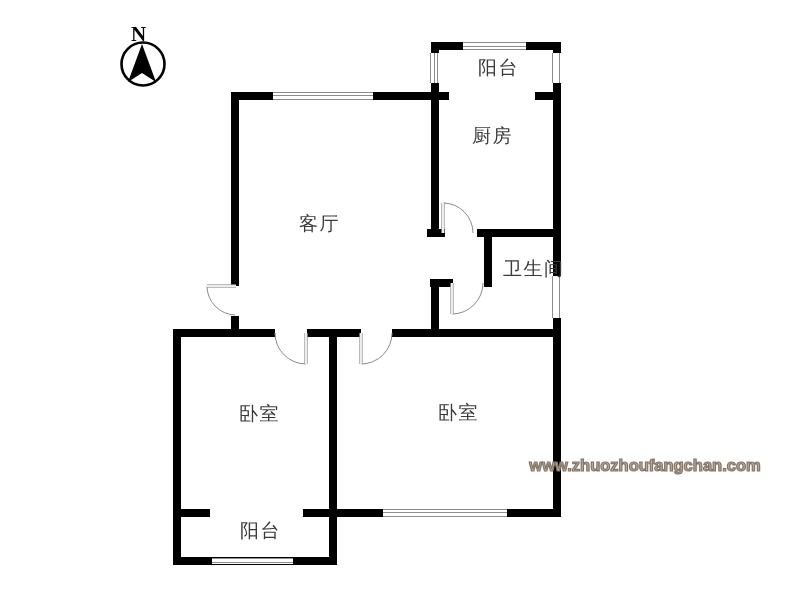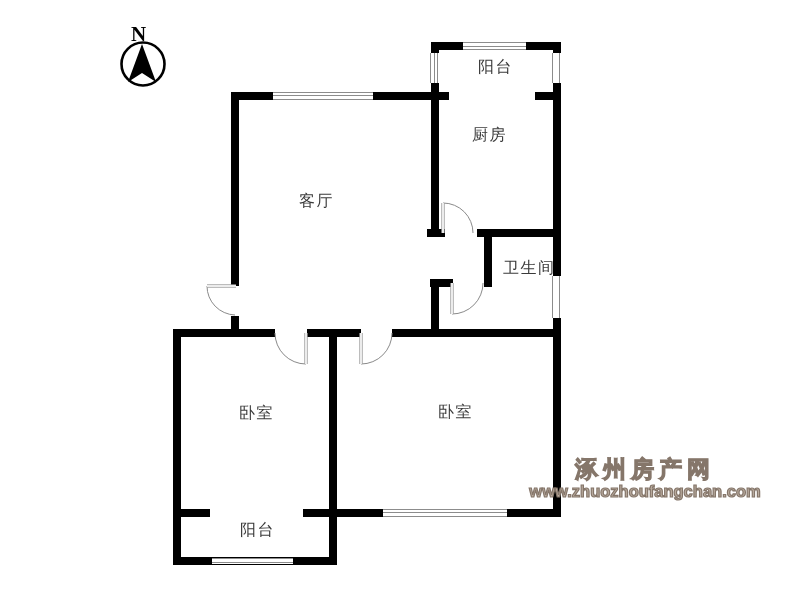--- a/index.html
+++ b/index.html
@@ -3,21 +3,21 @@
 <meta charset="utf-8">
 <style>
   html,body{margin:0;padding:0;background:#fff;}
   #plan{position:relative;width:800px;height:600px;background:#fff;overflow:hidden;
         font-family:"Liberation Sans",sans-serif;}
   .wall{position:absolute;background:var(--wall,#000);}
   .win-h{position:absolute;background-color:#fff;
     background-image:repeating-linear-gradient(to bottom,var(--window-line,#8c8c8c) 0,var(--window-line,#8c8c8c) 1px,rgba(0,0,0,0) 1px,rgba(0,0,0,0) 3.5px);}
   .win-v{position:absolute;background-color:#fff;
     background-image:repeating-linear-gradient(to right,var(--window-line,#8c8c8c) 0,var(--window-line,#8c8c8c) 1px,rgba(0,0,0,0) 1px,rgba(0,0,0,0) 3.5px);}
-  .room-label{position:absolute;font-size:16px;line-height:1.2;letter-spacing:1.5px;
+  .room-label{position:absolute;font-size:19px;line-height:1.2;letter-spacing:1.5px;
     color:var(--label-text,#3a3a3a);white-space:nowrap;}
   #svg-overlay{position:absolute;left:0;top:0;pointer-events:none;}
   .door-arc{fill:none;stroke:#8a8a8a;stroke-width:1;}
   .leaf-outer{fill:none;stroke:var(--door,#a0a0a0);stroke-width:3.4;}
   .leaf-inner{fill:none;stroke:#ffffff;stroke-width:1.6;}
   .compass-ring{fill:none;stroke:#000;stroke-width:2.6;}
   .compass-needle{fill:#000;stroke:none;}
   #compass-n{position:absolute;left:131px;top:22px;font-family:"Liberation Serif",serif;
     font-weight:bold;font-size:21px;color:#000;}
   #watermark{position:absolute;left:518px;top:456px;width:254px;text-align:center;
@@ -92,24 +92,23 @@
       <path class="door-arc" d="M361,364 A31,31 0 0 0 392,333"></path>
       <path class="leaf-outer" d="M361,333 L361,364"></path>
       <path class="leaf-inner" d="M361,333 L361,364"></path>
     </g>
   </svg>
 
   <div id="compass-n">N</div>
 
   <div class="room-label" style="left:478px;top:57px">阳台</div>
   <div class="room-label" style="left:472px;top:125px">厨房</div>
-  <div class="room-label" style="left:299px;top:191px">客厅</div>
+  <div class="room-label" style="left:299px;top:213px">客厅</div>
   <div class="room-label" style="left:503px;top:258px">卫生间</div>
   <div class="room-label" style="left:239px;top:403px">卧室</div>
   <div class="room-label" style="left:438px;top:402px">卧室</div>
   <div class="room-label" style="left:240px;top:520px">阳台</div>
 
   <div id="watermark">
-    <div id="wm-name">涿州房产网</div>
     <div id="wm-url">www.zhuozhoufangchan.com</div>
   </div>
 
 </div>
 
 </body></html>

